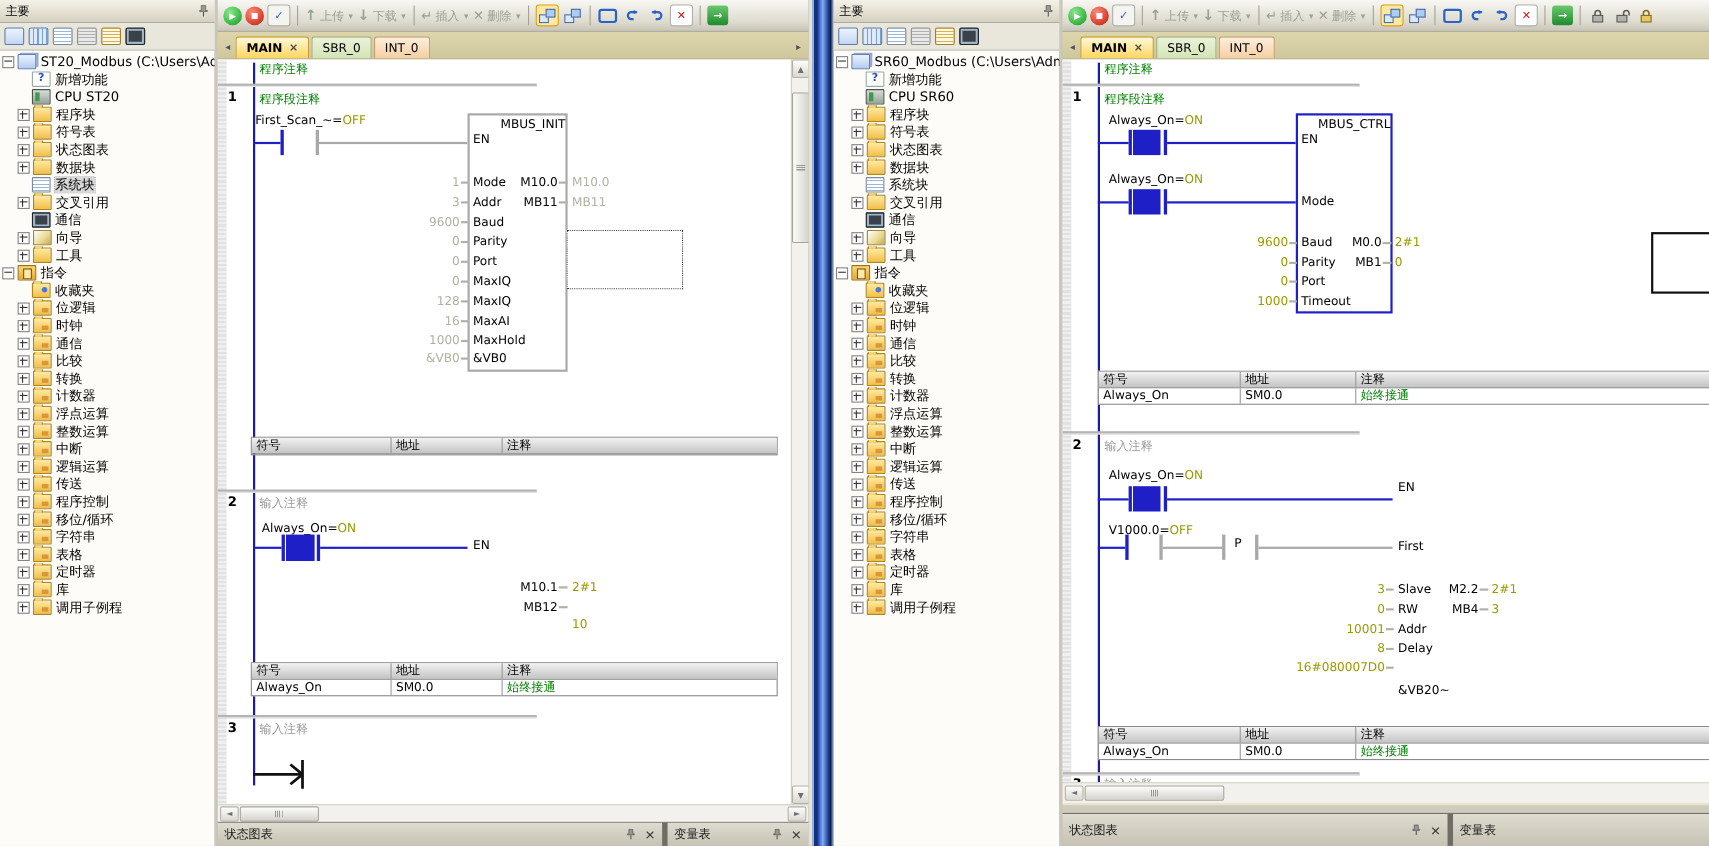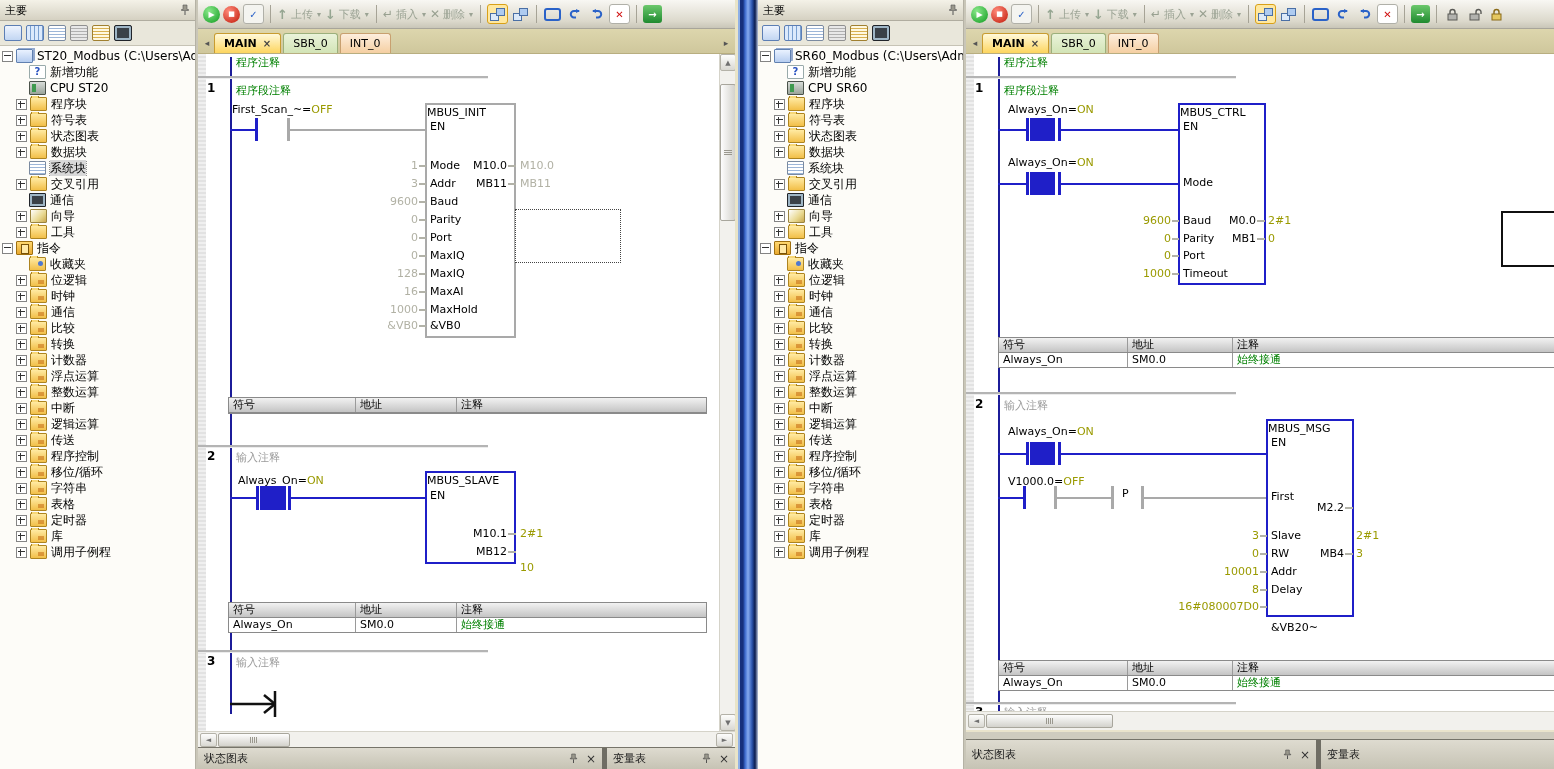--- a/index.html
+++ b/index.html
@@ -93,21 +93,21 @@
   .green{color:#008000}.olive{color:#9a9a00}.grayt{color:#9b9b9b}.gval{color:#b1b1a4}
   .netnum{position:absolute;font-weight:bold;font-size:12px;line-height:13px}
   .sepl{position:absolute;height:2px;background:#b4b4b4;border-bottom:1px solid #ececec}
   .wire{position:absolute;height:2px;background:#a9a9a9}
   .wb{background:#1f1fc8}
   .leg{position:absolute;width:3px;background:#a9a9a9}
   .lb{background:#1f1fc8}
   .fillc{position:absolute;background:#1f1fc8}
   .blk{position:absolute;border:2px solid #1f1fc8;background:#fff}
   .blkg{border-color:#a9a9a9}
-  .btitle{position:absolute;left:0;right:0;top:1px;text-align:left;font-size:11px;white-space:nowrap}
+  .btitle{position:absolute;left:0;right:0;top:1px;text-align:right;font-size:11px;white-space:nowrap}
   .pv{position:absolute;font-size:11px;line-height:12px;text-align:right;white-space:nowrap}
   .pv::after{content:"";position:absolute;right:-8px;top:5px;width:7px;height:2px;background:#b2b2a8}
   .po{position:absolute;font-size:11px;line-height:12px;text-align:right;white-space:nowrap}
   .po::after{content:"";position:absolute;right:-9px;top:5px;width:8px;height:2px;background:#b2b2a8}
   .dotted{position:absolute;border:1px dotted #444;background:#fff}
   .wbox{position:absolute;border:2px solid #101010;background:#fff}
   
   .symtbl{position:absolute;border:1px solid #8a8a8a;background:#fff;font-size:11px}
   .srow{display:flex;height:14px;line-height:14px}
   .shead{background:linear-gradient(#f2f2f2,#c4c4c4);border-bottom:1px solid #8a8a8a}
@@ -442,23 +442,20 @@
         </div>
         <div class="sepl" style="left:0;top:391px;width:290px"></div>
         <div class="netnum" style="left:9px;top:396px">2</div>
         <div class="lbl grayt" style="left:38px;top:398px">输入注释</div>
         <div class="lbl" style="left:40px;top:421px"><span>Always_On=</span><span class="olive">ON</span></div>
         <div class="wire wb" style="left:32px;top:443px;width:26px"></div>
         <div class="leg lb" style="left:58px;top:432px;height:24px"></div>
         <div class="fillc" style="left:62px;top:432px;width:26px;height:24px"></div>
         <div class="leg lb" style="left:90px;top:432px;height:24px"></div>
         <div class="wire wb" style="left:93px;top:443px;width:134px"></div>
-        <div class="blk" style="left:227px;top:417px;width:87px;height:89px">
-          <div class="btitle">MBUS_SLAVE</div>
-        </div>
         <div class="lbl" style="left:232px;top:436px">EN</div>
         <div class="po" style="left:252px;top:474px;width:57px">M10.1</div>
         <div class="lbl olive" style="left:322px;top:474px">2#1</div>
         <div class="po" style="left:252px;top:492px;width:57px">MB12</div>
         <div class="lbl olive" style="left:322px;top:508px">10</div>
         <div class="symtbl" style="left:30px;top:548px;width:477px">
           <div class="srow shead">
                 <div class="scell" style="width:122px">符号</div>
                 <div class="scell" style="width:96px">地址</div>
                 <div class="scell sflex">注释</div>
@@ -839,37 +836,34 @@
         </div>
         <div class="sepl" style="left:0;top:338px;width:270px"></div>
         <div class="netnum" style="left:9px;top:344px">2</div>
         <div class="lbl grayt" style="left:38px;top:346px">输入注释</div>
         <div class="lbl" style="left:42px;top:372px"><span>Always_On=</span><span class="olive">ON</span></div>
         <div class="wire wb" style="left:32px;top:399px;width:28px"></div>
         <div class="leg lb" style="left:60px;top:388px;height:23px"></div>
         <div class="fillc" style="left:64px;top:388px;width:25px;height:23px"></div>
         <div class="leg lb" style="left:92px;top:388px;height:23px"></div>
         <div class="wire wb" style="left:95px;top:399px;width:205px"></div>
-        <div class="blk" style="left:300px;top:365px;width:84px;height:194px">
-          <div class="btitle">MBUS_MSG</div>
-        </div>
         <div class="lbl" style="left:305px;top:383px">EN</div>
         <div class="lbl" style="left:42px;top:422px"><span>V1000.0=</span><span class="olive">OFF</span></div>
         <div class="wire wb" style="left:32px;top:443px;width:25px"></div>
         <div class="leg lb" style="left:57px;top:432px;height:23px"></div>
         <div class="leg" style="left:88px;top:432px;height:23px"></div>
         <div class="wire" style="left:91px;top:443px;width:54px"></div>
         <div class="leg" style="left:145px;top:432px;height:23px"></div>
         <div class="lbl" style="left:156px;top:434px">P</div>
         <div class="leg" style="left:175px;top:432px;height:23px"></div>
         <div class="wire" style="left:178px;top:443px;width:122px"></div>
         <div class="lbl" style="left:305px;top:437px">First</div>
         <div class="pv olive" style="left:183px;top:476px;width:110px">3</div>
         <div class="lbl" style="left:305px;top:476px">Slave</div>
-        <div class="po" style="left:321px;top:448px;width:57px">M2.2</div>
+        <div class="po" style="left:321px;top:476px;width:57px">M2.2</div>
         <div class="lbl olive" style="left:390px;top:476px">2#1</div>
         <div class="pv olive" style="left:183px;top:494px;width:110px">0</div>
         <div class="lbl" style="left:305px;top:494px">RW</div>
         <div class="po" style="left:321px;top:494px;width:57px">MB4</div>
         <div class="lbl olive" style="left:390px;top:494px">3</div>
         <div class="pv olive" style="left:183px;top:512px;width:110px">10001</div>
         <div class="lbl" style="left:305px;top:512px">Addr</div>
         <div class="pv olive" style="left:183px;top:530px;width:110px">8</div>
         <div class="lbl" style="left:305px;top:530px">Delay</div>
         <div class="pv olive" style="left:183px;top:547px;width:110px">16#080007D0</div>

